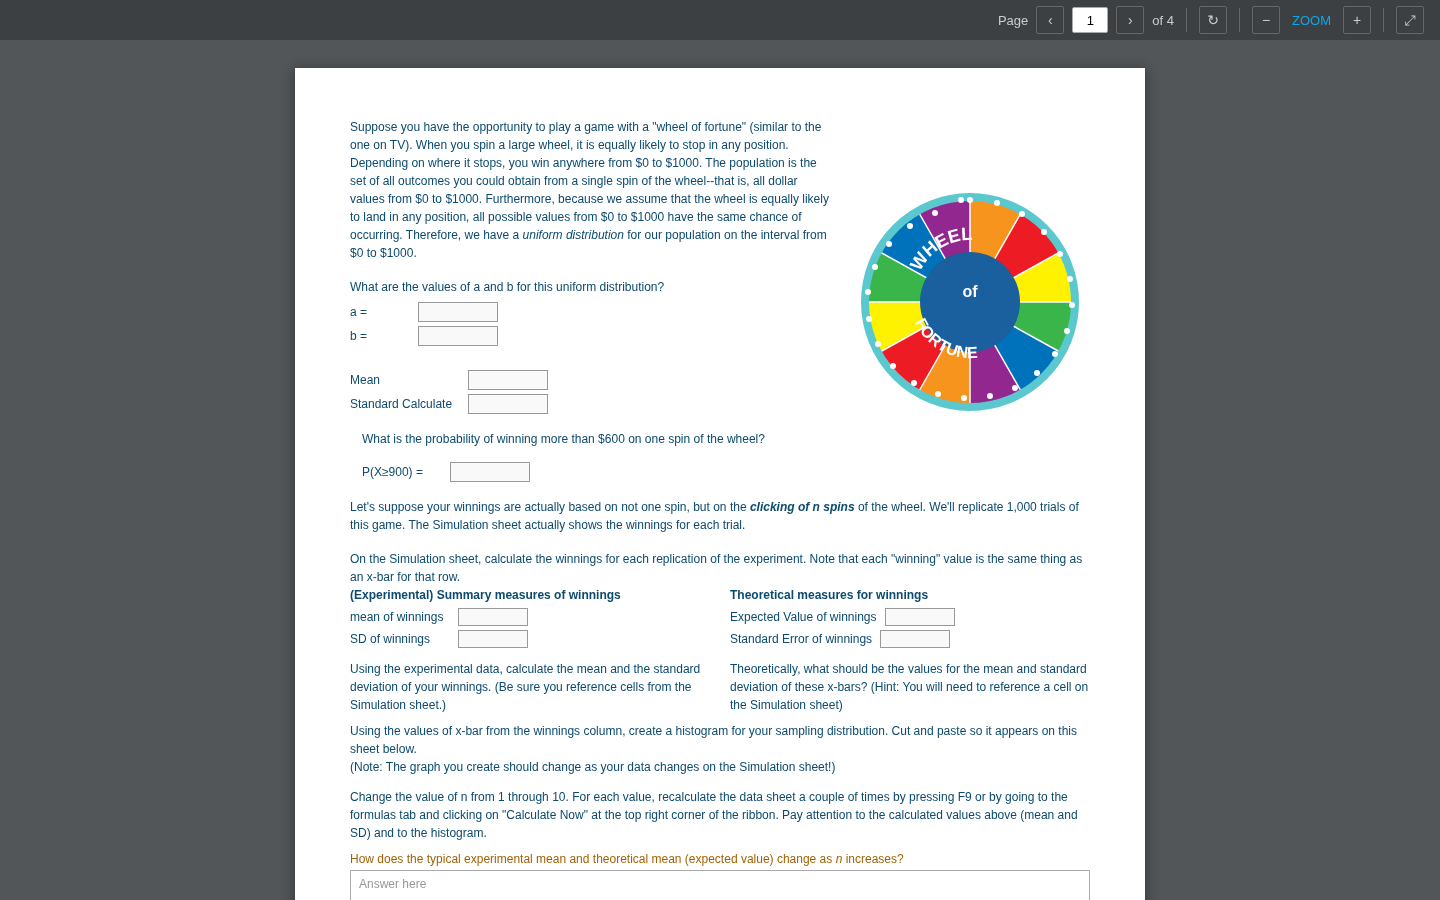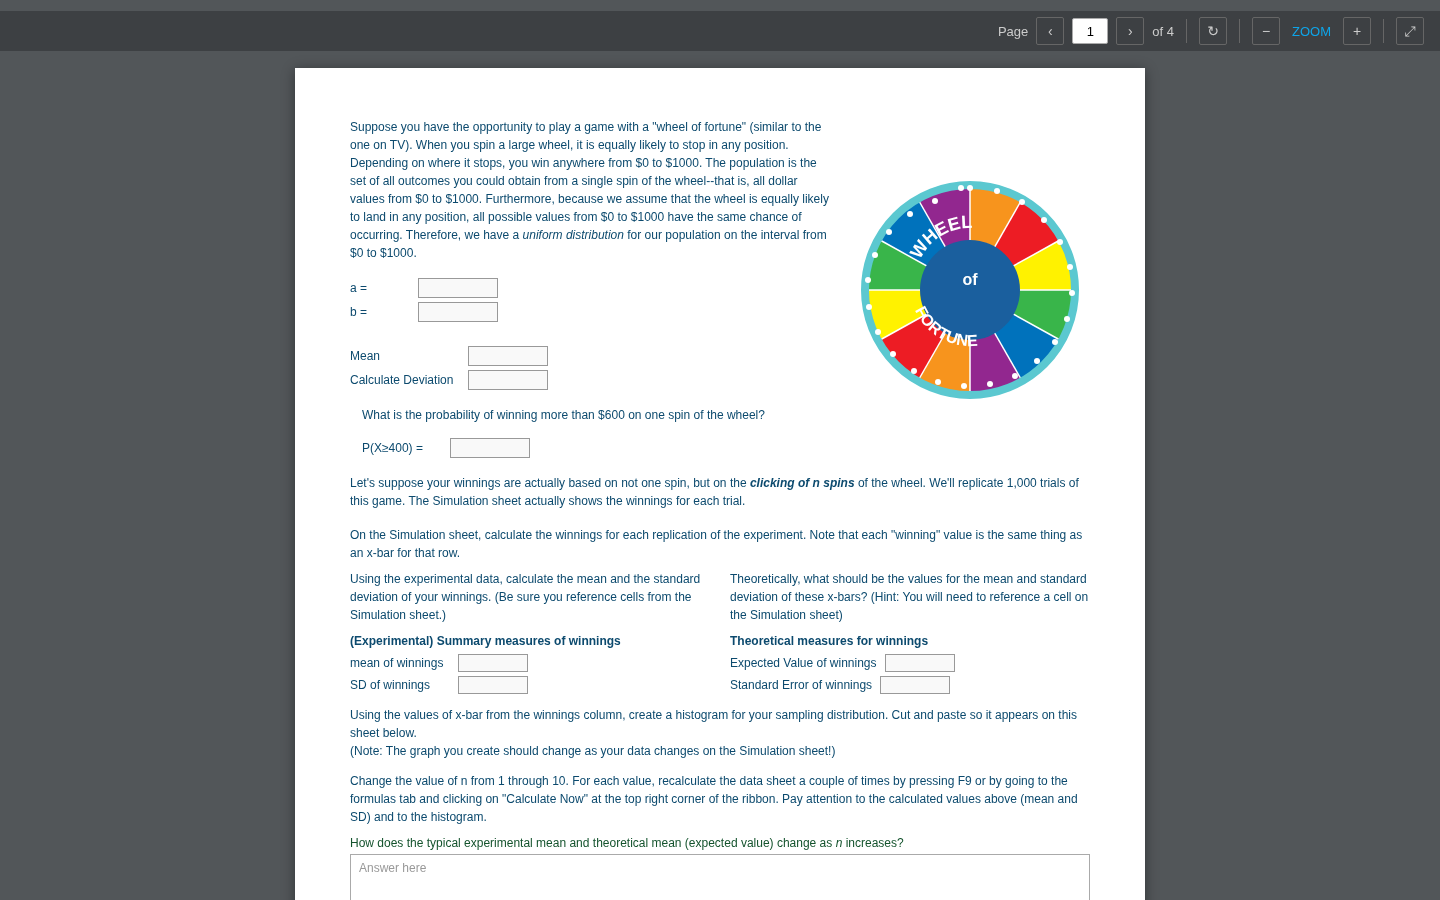--- a/index.html
+++ b/index.html
@@ -10,21 +10,20 @@
       position: fixed;
       top: 0; left: 0; right: 0;
       height: 40px;
       background: #3d4043;
       display: flex;
       align-items: center;
       justify-content: flex-end;
       padding: 0 16px;
       gap: 8px;
       z-index: 100;
-      margin-top: 11px;
     }
     .toolbar-label {
       color: #ccc;
       font-size: 13px;
     }
     .toolbar-btn {
       background: none;
       border: 1px solid #666;
       color: #ccc;
       width: 28px; height: 28px;
@@ -122,21 +121,21 @@
       width: 70px;
       height: 18px;
       border: 1px solid #999;
       background: #f9f9f9;
       vertical-align: middle;
     }
 
     .question-text {
       font-size: 12px;
       margin-bottom: 4px;
-      color: #14532d;
+      color: #a16207;
     }
   </style>
 </head>
 <body>
 
 <div id="toolbar">
   <span class="toolbar-label">Page</span>
   <button class="toolbar-btn">‹</button>
   <input class="page-input" type="text" value="1" style="">
   <button class="toolbar-btn">›</button>
@@ -154,47 +153,48 @@
 <div id="page-wrap">
   <div id="doc-page">
 
     <div class="two-col section-gap">
       <div class="col-left">
         <p class="doc-text">
           Suppose you have the opportunity to play a game with a "wheel of fortune" (similar to the one on TV).  When you spin a large wheel, it is equally likely to stop in any position.  Depending on where it stops, you win anywhere from $0 to $1000.  The population is the set of all outcomes you could obtain from a single spin of the wheel--that is, all dollar values from $0 to $1000.   Furthermore, because we assume that the wheel is equally likely to land in any position, all possible values from $0 to $1000 have the same chance of occurring.  Therefore, we have a <em>uniform distribution</em> for our population on the interval from $0 to $1000.
         </p>
 
         <div style="margin-top:16px;">
+          <p class="doc-text section-gap-sm">What are the values of a and b for this uniform distribution?</p>
           <div class="field-row">
             <span class="doc-text" style="min-width:60px;">a =</span>
             <div class="input-field"></div>
           </div>
           <div class="field-row">
             <span class="doc-text" style="min-width:60px;">b =</span>
             <div class="input-field"></div>
           </div>
         </div>
 
         <div style="margin-top:16px;">
           <div style="height:8px;"></div>
           <div class="field-row">
             <span class="doc-text" style="min-width:110px;">Mean</span>
             <div class="input-field"></div>
           </div>
           <div class="field-row">
-            <span class="doc-text" style="min-width:110px;">Calculate Deviation</span>
+            <span class="doc-text" style="min-width:110px;">Standard Calculate</span>
             <div class="input-field"></div>
           </div>
         </div>
 
         <div style="margin-top:16px;margin-left:12px;">
           <p class="doc-text section-gap-sm">What is the probability of winning more than $600 on one spin of the wheel?</p>
           <div style="height:8px;"></div>
           <div class="field-row">
-            <span class="doc-text" style="min-width:80px;">P(X≥400) =</span>
+            <span class="doc-text" style="min-width:80px;">P(X≥900) =</span>
             <div class="input-field"></div>
           </div>
         </div>
       </div>
 
       <div class="col-right">
 
         <svg width="220" height="220" viewBox="0 0 220 220">
           <defs>
             <clipPath id="circle-clip">
@@ -293,51 +293,51 @@
     </div>
 
     <div style="border-top:0px; margin-bottom:10px;">
       <p class="doc-text">
         Let's suppose your winnings are actually based on not one spin, but on the <strong><em>clicking of n spins</em></strong> of the wheel.  We'll replicate 1,000 trials of this game.  The Simulation sheet actually shows the winnings for each trial.
       </p>
       <p class="doc-text" style="margin-top:16px;">
         On the Simulation sheet, calculate the winnings for each replication of the experiment.  Note that each "winning" value is the same thing as an x-bar for that row.
       </p>
 
+      <div style="display:flex; gap:20px; margin-bottom:8px;">
+        <div style="flex:1;">
+          <p class="doc-text" style="font-weight:bold; margin-bottom:4px;">(Experimental) Summary measures of winnings</p>
+          <div class="field-row">
+            <span class="doc-text" style="min-width:100px;">mean of winnings</span>
+            <div class="inline-input"></div>
+          </div>
+          <div class="field-row">
+            <span class="doc-text" style="min-width:100px;">SD of winnings</span>
+            <div class="inline-input"></div>
+          </div>
+        </div>
+        <div style="flex:1;">
+          <p class="doc-text" style="font-weight:bold; margin-bottom:4px;">Theoretical measures for winnings</p>
+          <div class="field-row">
+            <span class="doc-text" style="min-width:140px;">Expected Value of winnings</span>
+            <div class="inline-input"></div>
+          </div>
+          <div class="field-row">
+            <span class="doc-text" style="min-width:140px;">Standard Error of winnings</span>
+            <div class="inline-input"></div>
+          </div>
+        </div>
+      </div>
+
       <div style="display:flex; gap:20px; margin-top:8px; margin-bottom:8px;">
         <div style="flex:1;">
           <p class="doc-text">Using the experimental data, calculate the mean and the standard deviation of your winnings.  (Be sure you reference cells from the Simulation sheet.)</p>
         </div>
         <div style="flex:1;">
           <p class="doc-text">Theoretically, what should be the values for the mean and standard deviation of these x-bars?  (Hint: You will need to reference a cell on the Simulation sheet)</p>
-        </div>
-      </div>
-
-      <div style="display:flex; gap:20px; margin-bottom:8px;">
-        <div style="flex:1;">
-          <p class="doc-text" style="font-weight:bold; margin-bottom:4px;">(Experimental) Summary measures of winnings</p>
-          <div class="field-row">
-            <span class="doc-text" style="min-width:100px;">mean of winnings</span>
-            <div class="inline-input"></div>
-          </div>
-          <div class="field-row">
-            <span class="doc-text" style="min-width:100px;">SD of winnings</span>
-            <div class="inline-input"></div>
-          </div>
-        </div>
-        <div style="flex:1;">
-          <p class="doc-text" style="font-weight:bold; margin-bottom:4px;">Theoretical measures for winnings</p>
-          <div class="field-row">
-            <span class="doc-text" style="min-width:140px;">Expected Value of winnings</span>
-            <div class="inline-input"></div>
-          </div>
-          <div class="field-row">
-            <span class="doc-text" style="min-width:140px;">Standard Error of winnings</span>
-            <div class="inline-input"></div>
-          </div>
         </div>
       </div>
 
       <p class="doc-text">Using the values of x-bar from the winnings column, create a histogram for your sampling distribution.  Cut and paste so it appears on this sheet below.</p>
       <p class="doc-text">(Note:  The graph you create should change as your data changes on the Simulation sheet!)</p>
       <p class="doc-text" style="margin-top:12px;">Change the value of n from 1 through 10.  For each value, recalculate the data sheet a couple of times by pressing F9 or by going to the formulas tab and clicking on "Calculate Now"  at the top right corner of the ribbon.  Pay attention to the calculated values above (mean and SD) and to the histogram.</p>
     </div>
 
     <div class="section-gap">
       <p class="question-text">How does the typical experimental mean and theoretical mean (expected value) change as <em>n</em> increases?</p>

